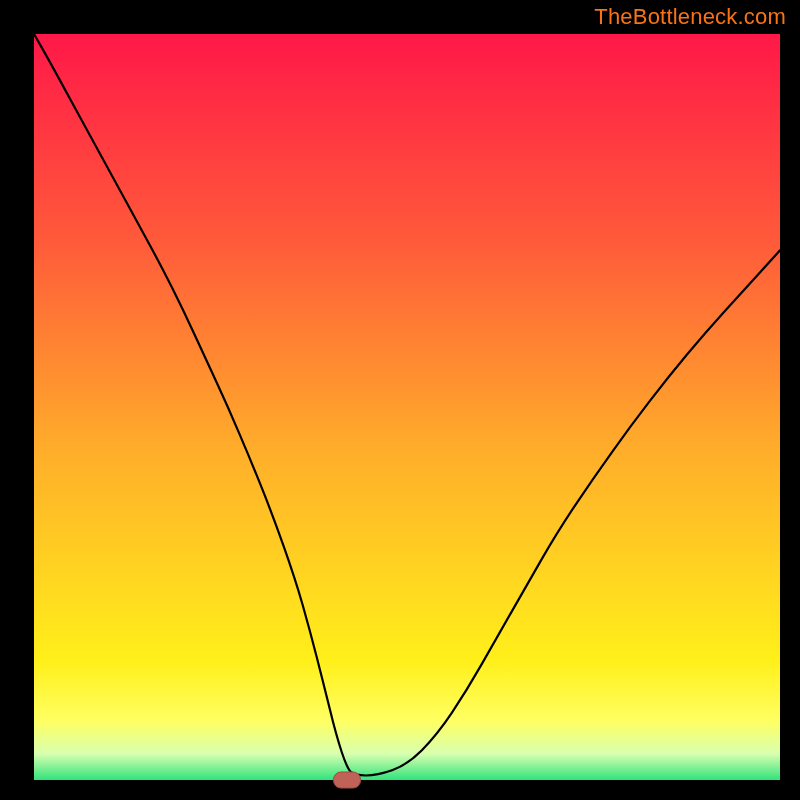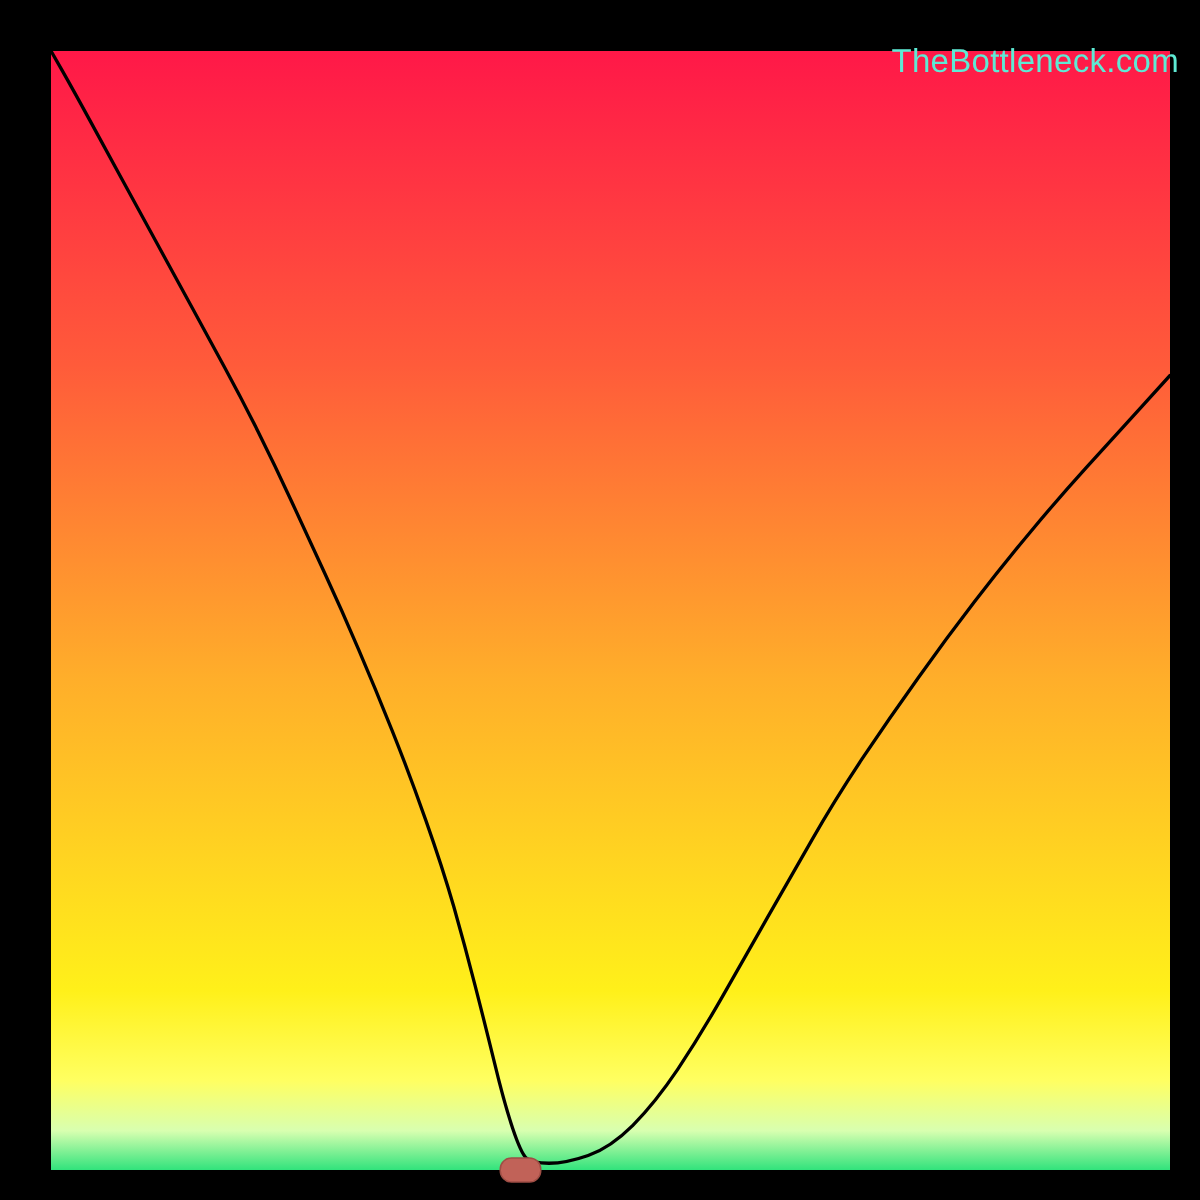--- a/index.html
+++ b/index.html
@@ -16,24 +16,23 @@
     height: 800px;
     background: #000;
   }
   .watermark {
     position: absolute;
     top: 4px;
     right: 14px;
     font-family: Arial, Helvetica, sans-serif;
     font-size: 22px;
     font-weight: 500;
-    color: #5eead4;
+    color: #f97316;
     letter-spacing: 0.2px;
     z-index: 10;
-    margin-top: 24px;
   }
   .plot-area {
     position: absolute;
     left: 34px;
     top: 34px;
     right: 20px;
     bottom: 20px;
   }
   svg {
     display: block;

